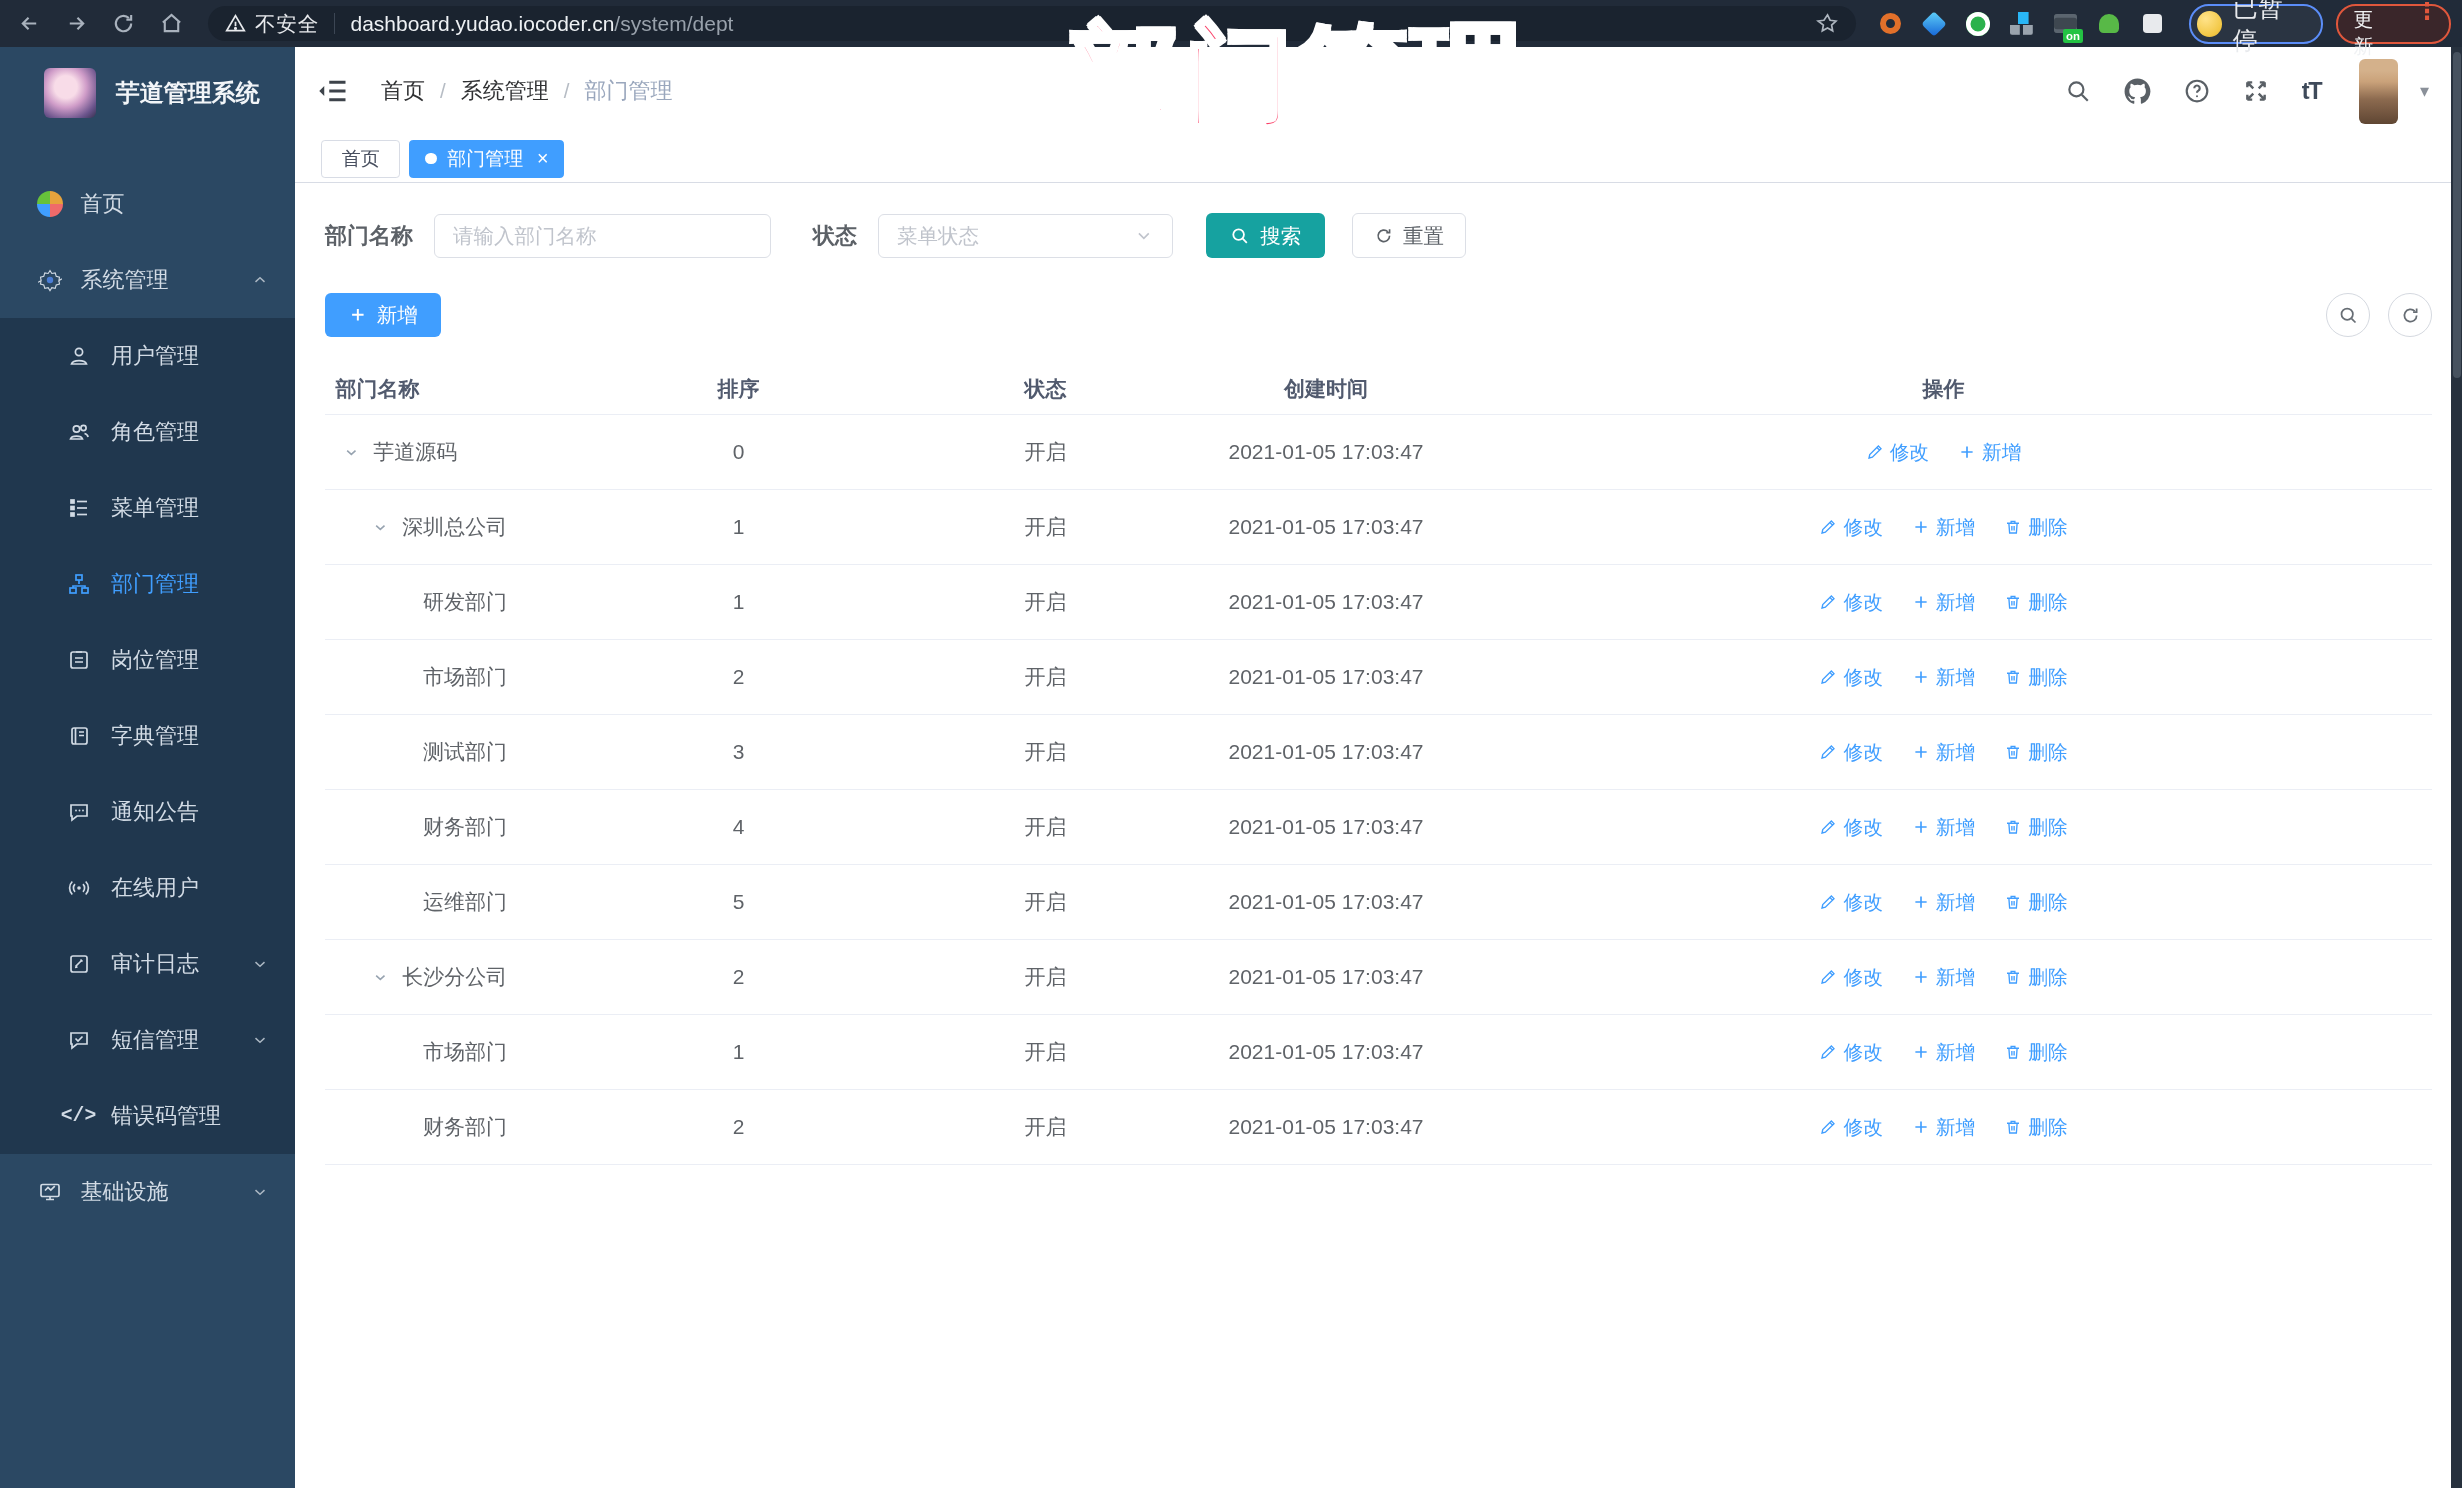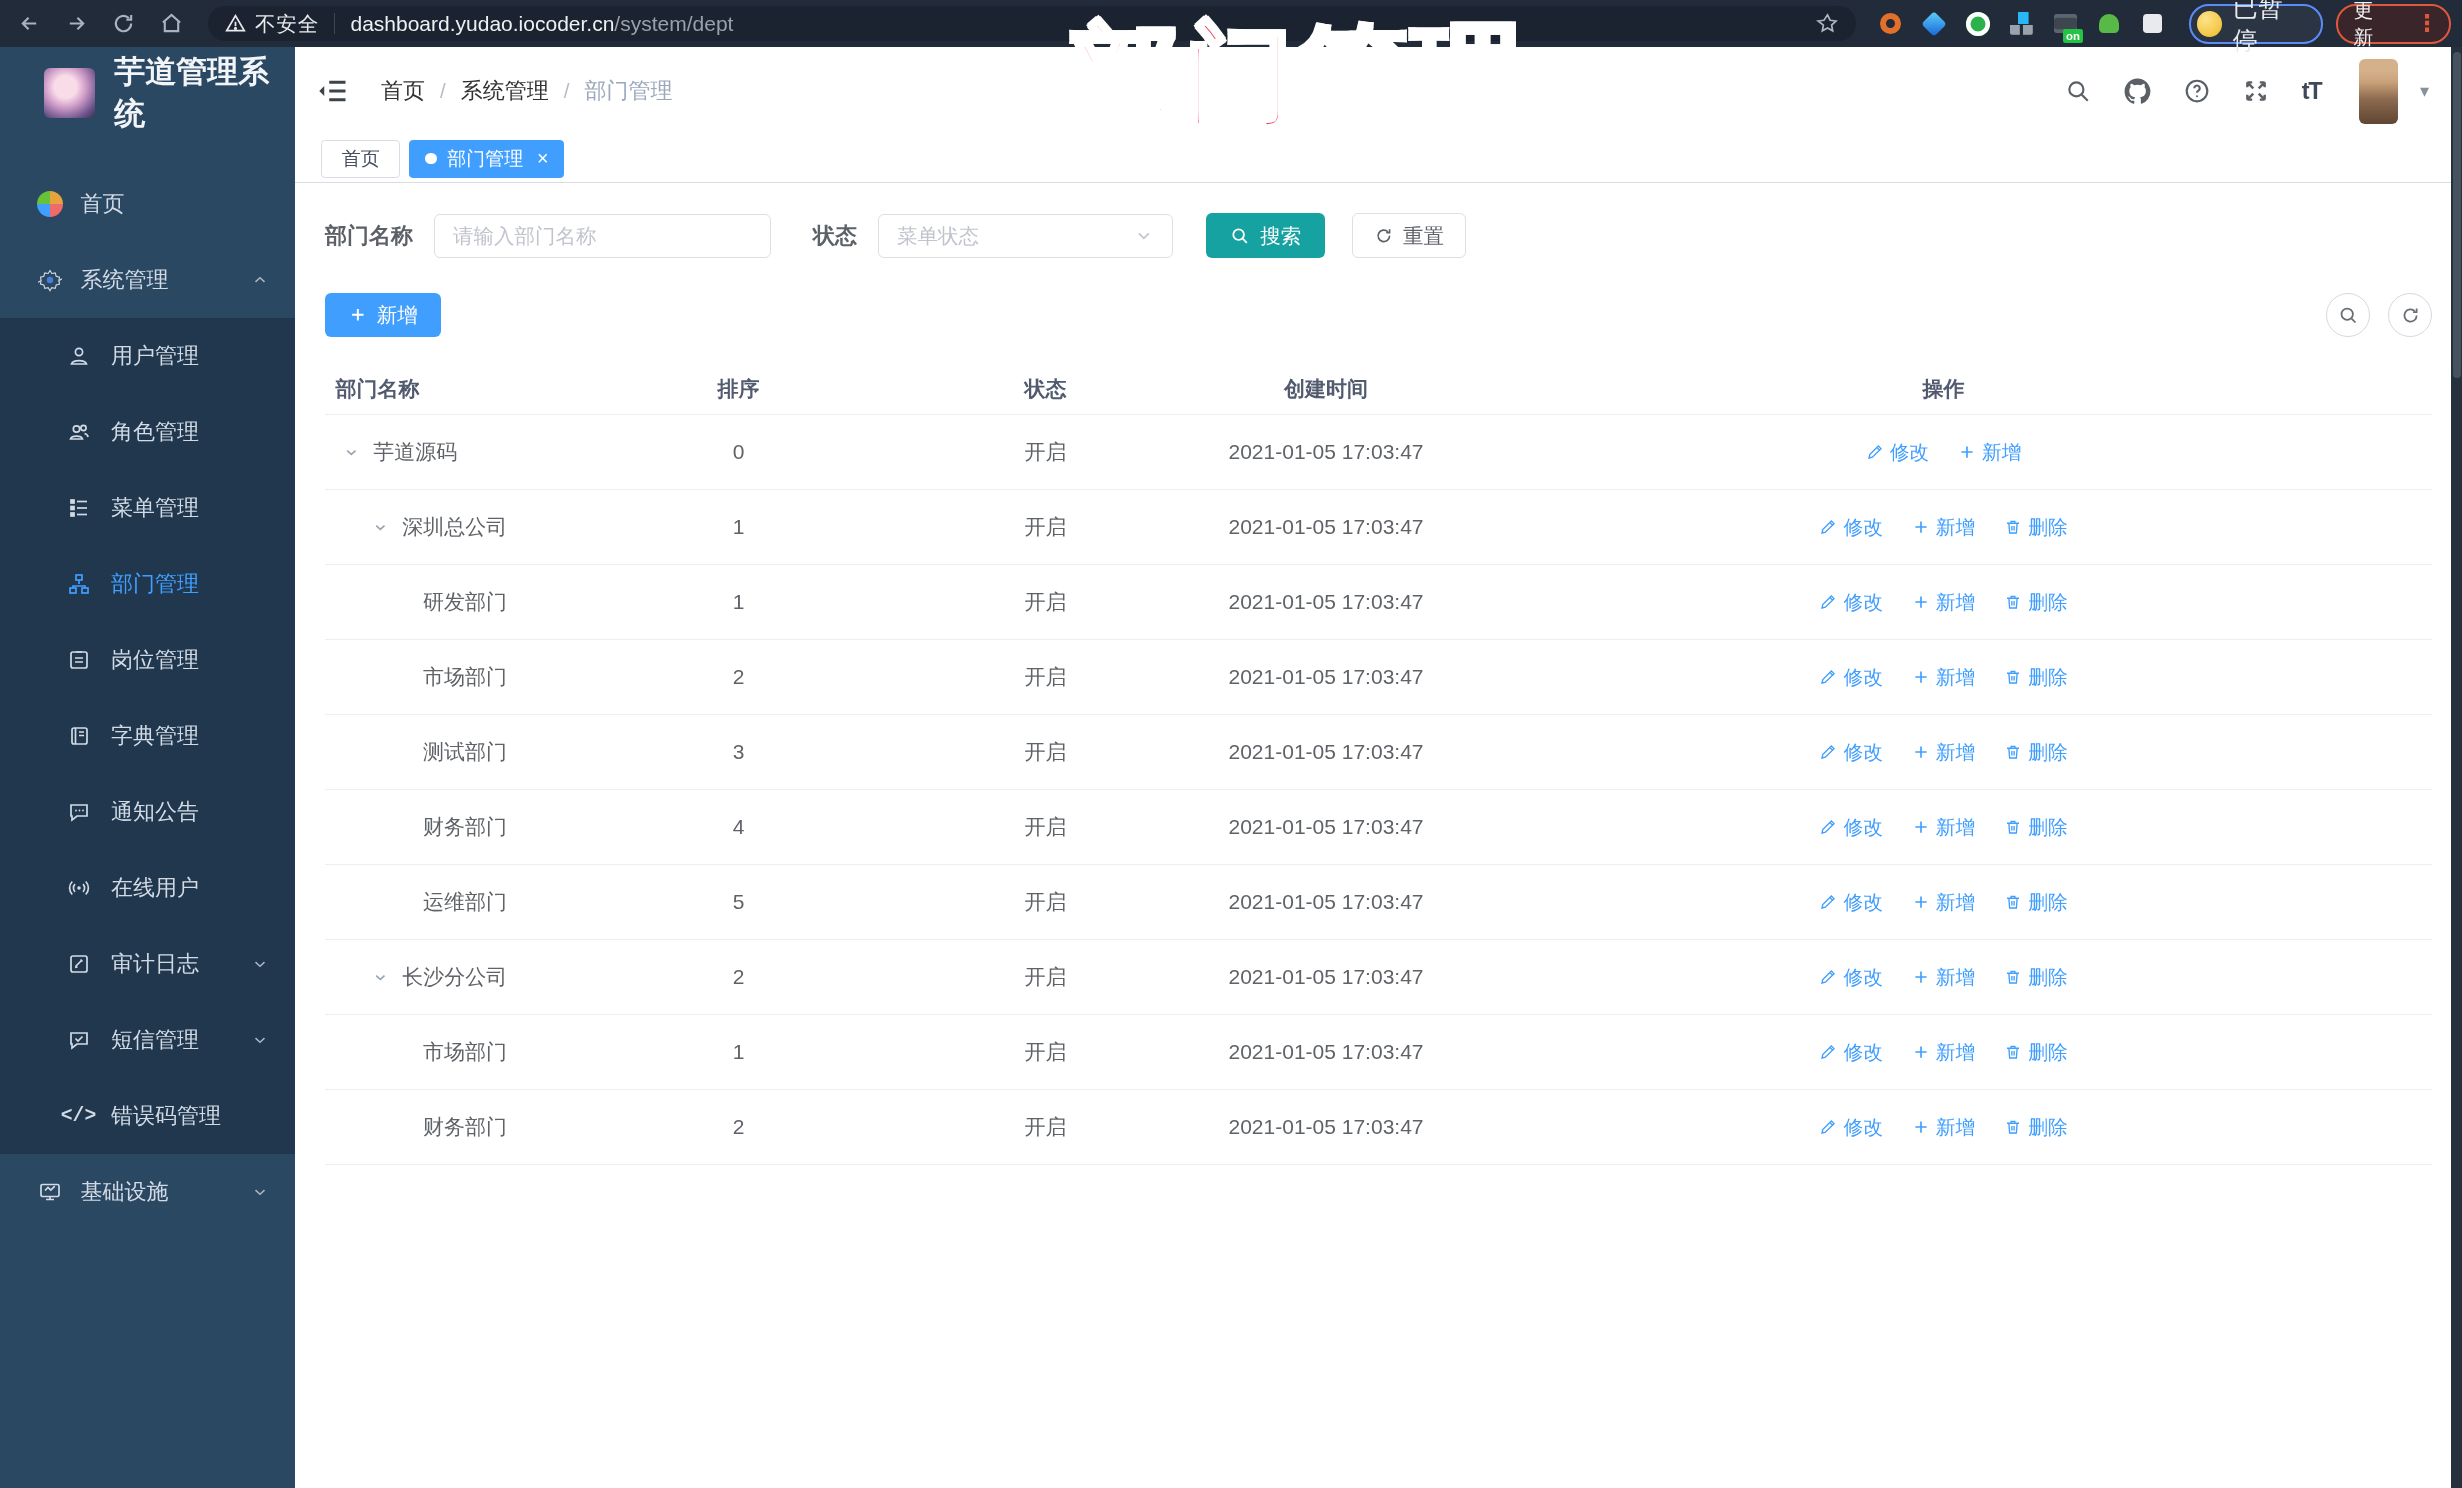--- a/index.html
+++ b/index.html
@@ -30,38 +30,38 @@
      linear-gradient(#9aa3ad,#9aa3ad) 0 100%/9.8px 9.8px no-repeat,
      linear-gradient(#9aa3ad,#9aa3ad) 100% 100%/9.8px 9.8px no-repeat,
      linear-gradient(#29b6f6,#29b6f6) 65% 0/10.6px 12px no-repeat;border-radius:2.3px}
   .ext-dark{width:23px;height:19.7px;background:#3e4750;border-radius:3px;box-shadow:inset 0 3.8px 0 #5b656f, inset 0 -3.8px 0 #5b656f}
   .badge-on{position:absolute;right:-4.5px;bottom:-6px;background:#23c343;color:#fff;font-size:11.4px;font-weight:bold;padding:0.8px 3px;border-radius:2.3px;line-height:12px}
   .ext-key{width:19.7px;height:19.7px;background:#58b947;border-radius:50% 50% 4.5px 4.5px}
   .ext-puzzle{width:19.7px;height:19.7px;background:#e8eaed;border-radius:3.8px;box-shadow:-6px 0 0 -6.8px #e8eaed}
   .profile-pill{height:36px;margin-left:23px;border:2.3px solid #5b8df8;border-radius:19.7px;background:#2a3442;display:flex;align-items:center;padding:0 15px 0 6px;gap:10.6px}
   .face{width:26px;height:26px;border-radius:50%;background:radial-gradient(circle at 35% 30%,#ffe38a,#f2c744 70%,#d9a830)}
   .profile-label{font-size:25px;color:#e8eaed}
-  .update-pill{height:36px;margin:0 10.6px 0 13.6px;border:2.3px solid #e0573c;border-radius:19.7px;background:#3a262a;display:flex;align-items:center;padding:0 10.6px 0 15px;gap:25px}
+  .update-pill{height:36px;margin:0 10.6px 0 13.6px;border:2.3px solid #e0573c;border-radius:19.7px;background:#3a262a;display:flex;padding:0 10.6px 0 15px;gap:25px}
   .update-label{font-size:19.7px;color:#f0f2f4}
   .kebab{color:#e0573c;font-size:23px;font-weight:bold;letter-spacing:0;line-height:10.6px}
 
   
   .watermark{
     position:absolute;left:1070px;top:1.5px;z-index:60;
     font-size:111px;font-weight:bold;letter-spacing:3px;color:#fa4168;
     -webkit-text-stroke:4.5px #fff;
     text-shadow:0 0 1.5px #fff, 2.3px 2.3px 0 #fff,-2.3px 2.3px 0 #fff,2.3px -2.3px 0 #fff,-2.3px -2.3px 0 #fff;
     font-family:"DejaVu Sans",sans-serif;white-space:nowrap;pointer-events:none;
   }
 
   
   .sidebar{position:absolute;top:47px;left:0;width:295px;height:1441px;background:#2b4863;color:#cfd8e2;z-index:2}
   .logo-row{height:92px;display:flex;align-items:center;padding-left:44px;gap:19.7px}
   .logo-img{width:52px;height:50px;border-radius:6px;background:radial-gradient(circle at 42% 38%,#f8dce8 0 26%,#cf9cc8 48%,#6b548c 78%,#35304f)}
-  .logo-title{font-size:31px;font-weight:bold;color:#f2f5f8}
+  .logo-title{font-size:24px;font-weight:bold;color:#f2f5f8}
   .menu{margin-top:27px}
   .m-item{height:76px;display:flex;align-items:center;font-size:22px;color:#d2dbe5;position:relative;cursor:pointer}
   .m-item .ic{width:35px;display:flex;justify-content:center;align-items:center}
   .m-item.lvl0{padding-left:32px}
   .m-item.lvl0 .ic{margin-right:13.6px}
   .m-item.lvl1{padding-left:61px}
   .m-item.lvl1 .ic{margin-right:15px}
   .sub{background:#20374e}
   .m-item.active{color:#409eff}
   .chev{position:absolute;right:26px;color:#aab6c2}

